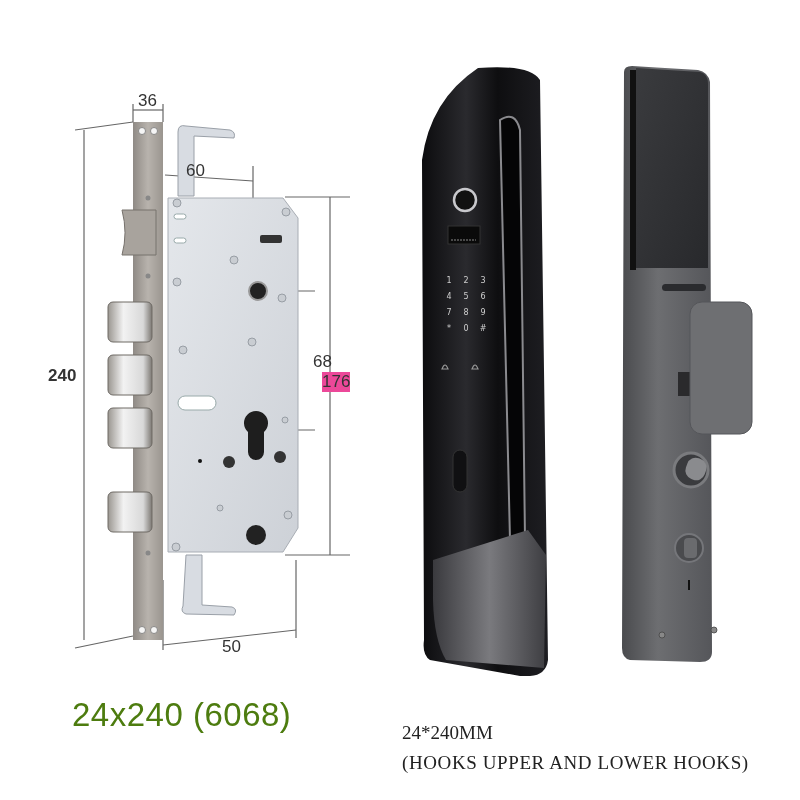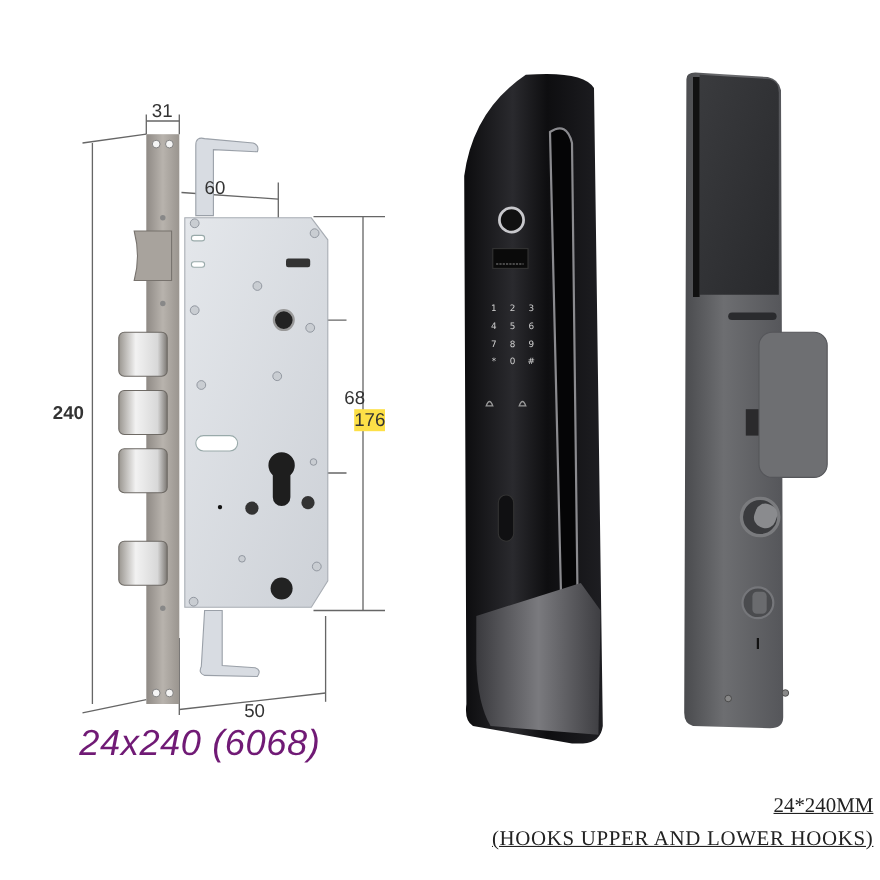--- a/index.html
+++ b/index.html
@@ -1,20 +1,20 @@
 <!DOCTYPE html>
 <html><head>
 <meta charset="utf-8">
 <style>
   html, body { margin:0; padding:0; }
   body { width:800px; height:800px; background:#ffffff; position:relative; overflow:hidden; font-family:"Liberation Sans", sans-serif; }
   .abs { position:absolute; }
   .dim { font-family:"Liberation Sans", sans-serif; font-size:17px; color:#333; }
-  .caption-left { position:absolute; left:72px; top:656px; font-size:33px; color:#701a75; font-family:"Liberation Sans", sans-serif; letter-spacing:0.5px;font-style:italic; }
-  .caption-right { position:absolute; left:402px; width:392px; text-align:right; font-family:"Liberation Serif", serif; color:#222;text-decoration:underline; }
+  .caption-left { position:absolute; left:72px; top:696px; font-size:33px; color:#4d7c0f; font-family:"Liberation Sans", sans-serif; letter-spacing:0.5px; }
+  .caption-right { position:absolute; left:402px; width:392px; text-align:left; font-family:"Liberation Serif", serif; color:#222; }
   .cr1 { top:722px; font-size:19px; }
   .cr2 { top:752px; font-size:19px; letter-spacing:0.6px; }
   svg { position:absolute; left:0; top:0; }
 </style>
 </head>
 <body>
 
 <div>
 <svg width="800" height="800" viewBox="0 0 800 800">
   <defs>
@@ -132,24 +132,24 @@
 
   <circle cx="258" cy="291" r="9" fill="#222" stroke="#999" stroke-width="2"></circle>
 
   <path d="M248 432 a12 12 0 1 1 16 0 l0 20 a8 8 0 0 1 -16 0z" fill="#1e1e1e"></path>
   <circle cx="229" cy="462" r="6" fill="#333"></circle>
   <circle cx="280" cy="457" r="6" fill="#333"></circle>
   <circle cx="200" cy="461" r="2" fill="#111"></circle>
   <circle cx="256" cy="535" r="10" fill="#222"></circle>
 </svg>
 
-<span class="abs dim" style="left:138px;top:91px;">31</span>
+<span class="abs dim" style="left:138px;top:91px;">36</span>
 <span class="abs dim" style="left:186px;top:161px;">60</span>
 <span class="abs dim" style="left:48px;top:366px;font-weight:bold;">240</span>
-<span class="abs dim" style="left:322px;top:372px;background:#fde047;">176</span>
+<span class="abs dim" style="left:322px;top:372px;background:#ec4899;">176</span>
 <span class="abs dim" style="left:270px;top:352px;margin-left:43px;">68</span>
 <span class="abs dim" style="left:222px;top:637px;">50</span>
 
 <div class="caption-left">24x240 (6068)</div>
 </div>
 
 <div>
 <svg width="800" height="800" viewBox="0 0 800 800">
 
   <path d="M478 68 Q530 64 540 80 L548 660 Q546 675 530 676 L520 676 L430 660 Q422 655 424 640 L422 160 Q430 100 478 68Z" fill="url(#frontGrad)"></path>

